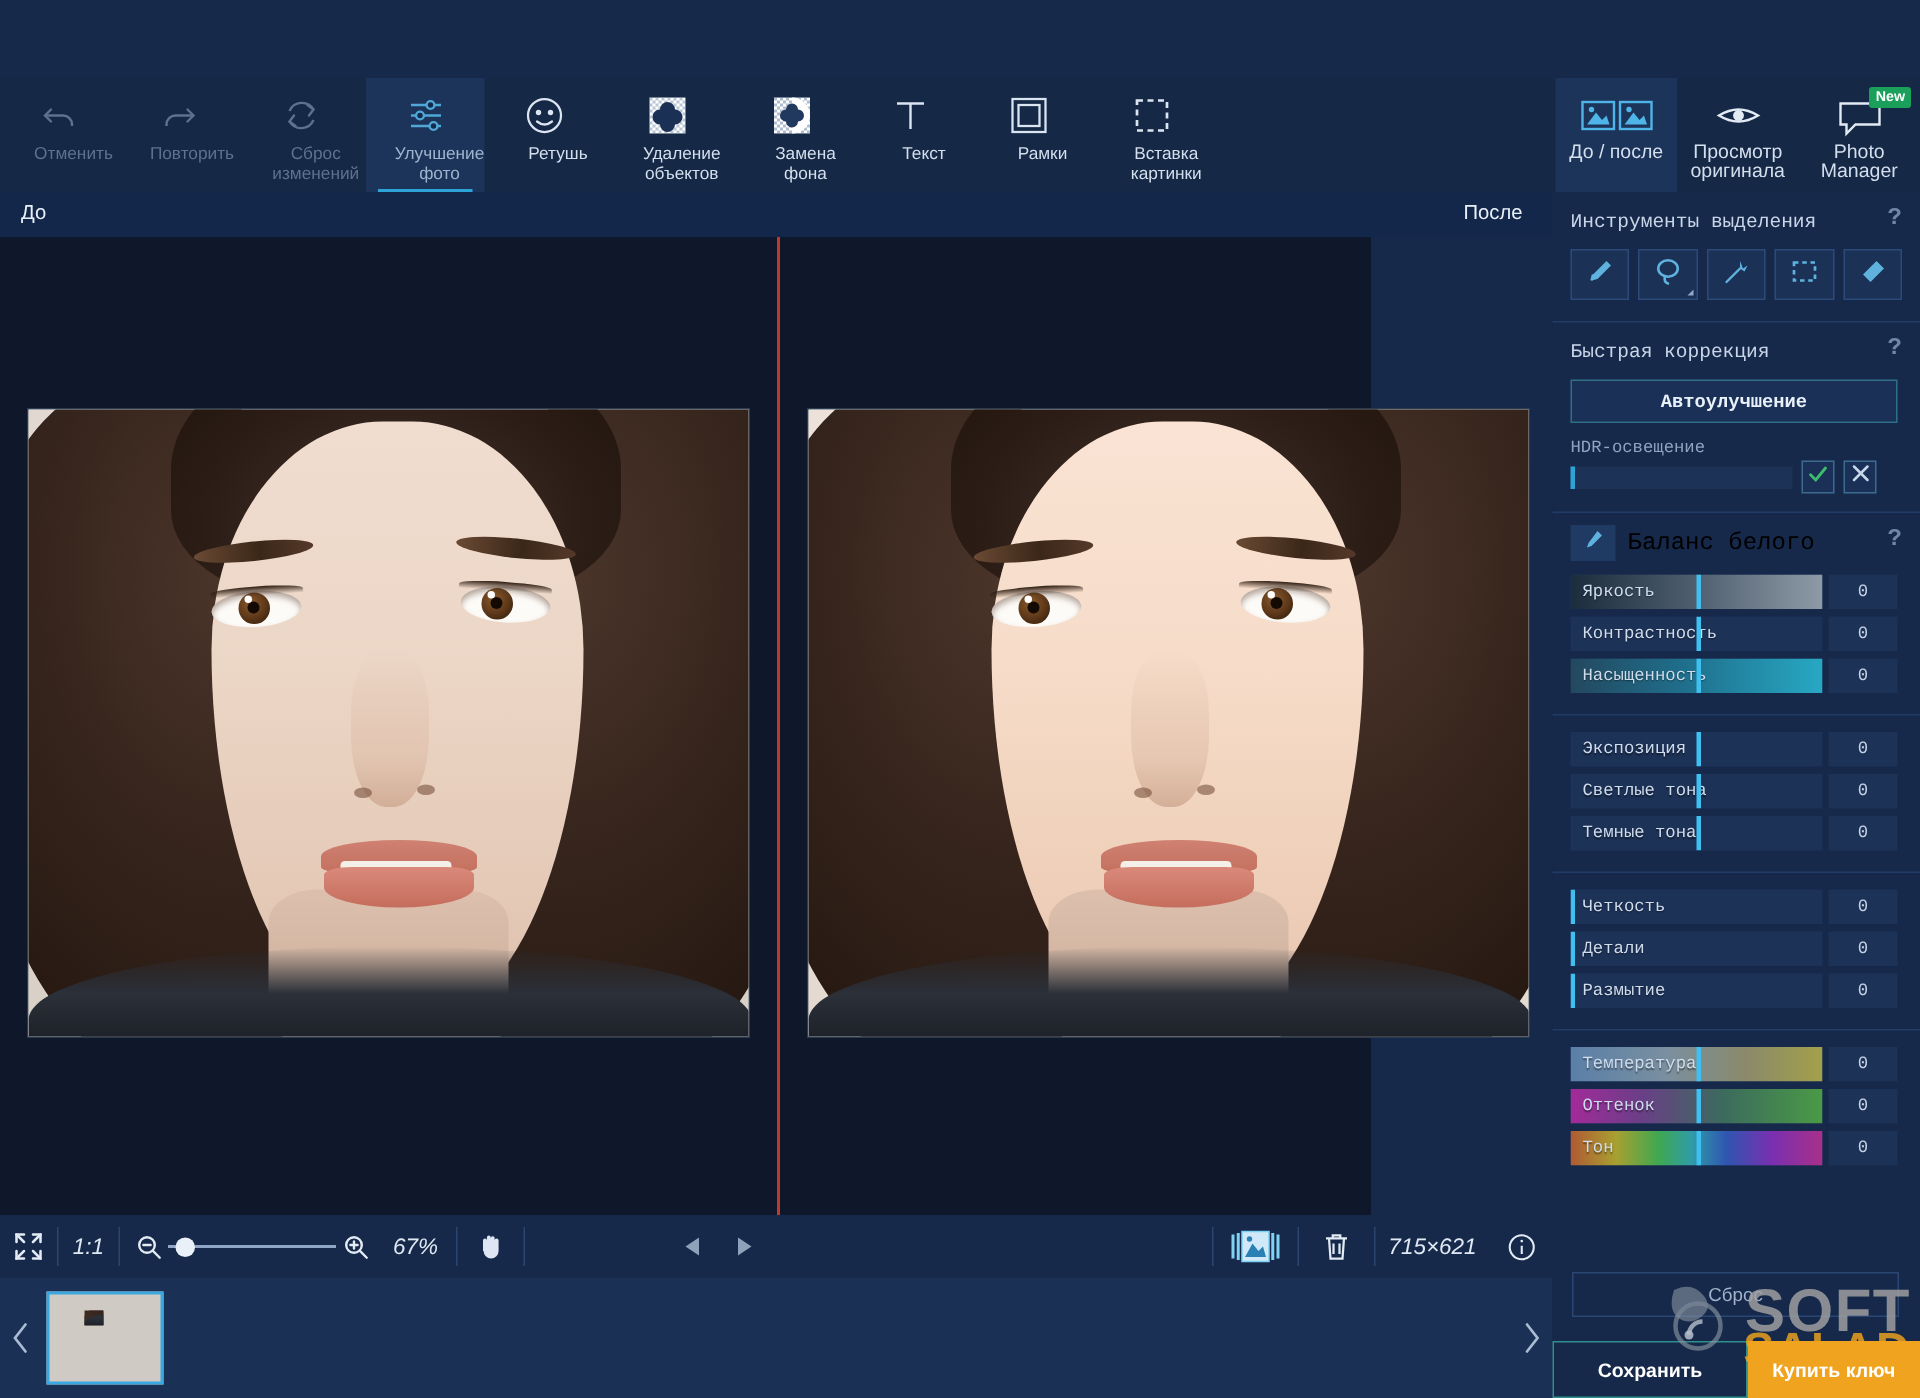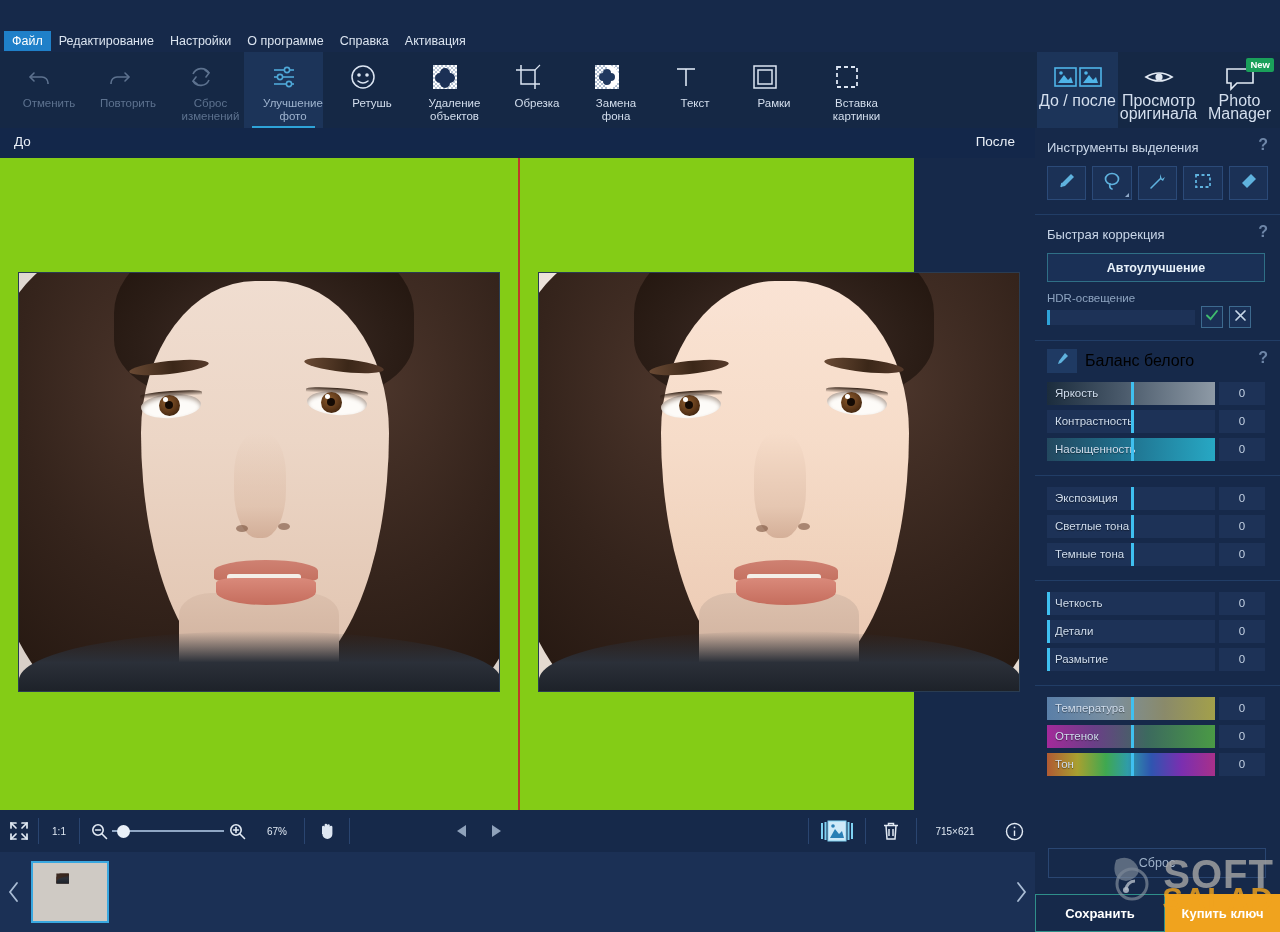--- a/index.html
+++ b/index.html
@@ -79,33 +79,33 @@
   .toolbar-right {
     position:absolute; right:0; top:52px; height:76px; display:flex;
   }
   .tool-r {
     width:81px; height:76px; display:flex; flex-direction:column;
     align-items:center; padding-top:10px; position:relative; color:#d6e0ee;
   }
   .tool-r.sel { background:#1c3459; }
   .tool-r .ico { height:30px; display:flex; align-items:center; justify-content:center; }
   .tool-r .lbl {
-    font-size:16px; line-height:13px; text-align:center; margin-top:2px;
+    font-size:13px; line-height:13px; text-align:center; margin-top:2px;
     white-space:pre-line; color:#d4dfee;
   }
   .new-badge {
     position:absolute; right:6px; top:6px; background:#1aa05a; color:#fff;
     font-size:9.5px; font-weight:bold; padding:1px 4px 2px; border-radius:2px;
     line-height:11px;
   }
 
   
   .canvas-wrap {
     position:absolute; left:0; top:128px; width:914px; height:682px;
-    background:#84cc16;
+    background:#0f172a;
     text-align:center;
   }
   .ba-bar {
     position:absolute; left:0; top:0; width:1035px; height:30px;
     background:#13274a;
   }
   .ba-before { position:absolute; left:14px; top:6px; font-size:13.5px; color:#e9eff7; }
   .ba-after { position:absolute; right:20px; top:6px; font-size:13.5px; color:#e9eff7; }
   .split-line {
     position:absolute; left:518px; top:30px; width:2px; height:652px;
@@ -227,21 +227,21 @@
 
   
   .bottombar {
     position:absolute; left:0; top:810px; width:1035px; height:42px;
     background:#16294a; display:flex; align-items:center;
   }
   .bb-cell { height:42px; display:flex; align-items:center; justify-content:center; }
   .bb-sep { width:1px; height:26px; background:#294karma; }
   .bb-sep { width:1px; height:26px; background:#2a4570; }
   .bb-ico { color:#dfe8f3; display:flex; align-items:center; justify-content:center; }
-  .bb-label { font-size:10px; color:#dfe8f3; }
+  .bb-label { font-size:15px; color:#dfe8f3;font-style:italic; }
   .zoom-slider {
     position:relative; width:112px; height:12px; display:flex; align-items:center;
   }
   .zoom-track { position:absolute; left:0; right:0; height:2px; background:#8fa6c4; }
   .zoom-knob {
     position:absolute; left:5px; width:13px; height:13px; border-radius:50%;
     background:#e9f0f8;
   }
   .bb-right { margin-left:auto; display:flex; align-items:center; height:42px; }
 
@@ -259,21 +259,21 @@
     width:78px; height:62px; border:2px solid #3aa8e0; overflow:hidden;
     position:relative; margin-left:3px; background:#cfcac4;
   }
   .fs-thumb .portrait { transform: scale(.17); transform-origin: 38% 22%; }
 
   
   .sidebar {
     position:absolute; left:1035px; top:128px; width:245px; height:804px;
     background:#16294a;
   }
-  .sb-sec { border-bottom:1px solid #213d66; padding:0 12px; }
+  .sb-sec { border-bottom:1px solid #213d66; padding:0 12px;font-family:Liberation Mono, monospace; }
   .sb-head {
     display:flex; align-items:center; height:38px; position:relative;
   }
   .sb-head .t { font-size:13px; color:#c9d6e8; }
   .sb-help {
     position:absolute; right:0; top:8px; font-size:16px; color:#6e86a8; font-weight:bold;
   }
   .sel-tools { display:flex; gap:6px; padding-bottom:14px; }
   .sel-btn {
     width:40px; height:34px; border:1px solid #2b4straight;
@@ -365,28 +365,20 @@
   .wm-mark {
     position:absolute; left:10px; top:16px; width:66px; height:62px;
   }
 </style>
 </head>
 <body>
 
 <div id="app">
 
 
-  <div class="menubar">
-    <div class="menu-item active">Файл</div>
-    <div class="menu-item">Редактирование</div>
-    <div class="menu-item">Настройки</div>
-    <div class="menu-item">О программе</div>
-    <div class="menu-item">Справка</div>
-    <div class="menu-item">Активация</div>
-  </div>
 
   <div class="toolbar">
 
     <div class="tool dim">
       <div class="ico">
         <svg width="28" height="28" viewBox="0 0 28 28" fill="none" stroke="#5d728f" stroke-width="1.6">
           <path d="M8 10 L4 14 L8 18" stroke-linecap="round"></path>
           <path d="M4 14 H16 a6 6 0 0 1 6 6 v1"></path>
         </svg>
       </div>
@@ -454,30 +446,20 @@
               </pattern>
             </defs>
           <rect x="2" y="2" width="24" height="24" fill="url(#chk1)"></rect>
           <path d="M14 5 a5 5 0 0 1 5 5 a5 5 0 0 1 5 5 a5 5 0 0 1 -5 5 a5 5 0 0 1 -5 5 a5 5 0 0 1 -5 -5 a5 5 0 0 1 -5 -5 a5 5 0 0 1 5 -5 a5 5 0 0 1 5 -5 z" fill="#1b3055"></path>
         </svg>
       </div>
       <div class="lbl">Удаление
 объектов</div>
     </div>
 
-    <div class="tool">
-      <div class="ico">
-        <svg width="28" height="28" viewBox="0 0 28 28" fill="none" stroke="#dbe5f2" stroke-width="1.5">
-          <path d="M7 2 V21 H26"></path>
-            <path d="M2 7 H21 V26"></path>
-          <line x1="21" y1="7" x2="26" y2="2" stroke-width="1.1"></line>
-        </svg>
-      </div>
-      <div class="lbl">Обрезка</div>
-    </div>
 
     <div class="tool">
       <div class="ico">
         <svg width="28" height="28" viewBox="0 0 28 28">
           <defs>
               <pattern id="chk2" width="4" height="4" patternUnits="userSpaceOnUse">
             <rect width="4" height="4" fill="#ffffff"></rect>
                 <rect width="2" height="2" fill="#aebdd0"></rect>
             <rect x="2" y="2" width="2" height="2" fill="#aebdd0"></rect>
               </pattern>

